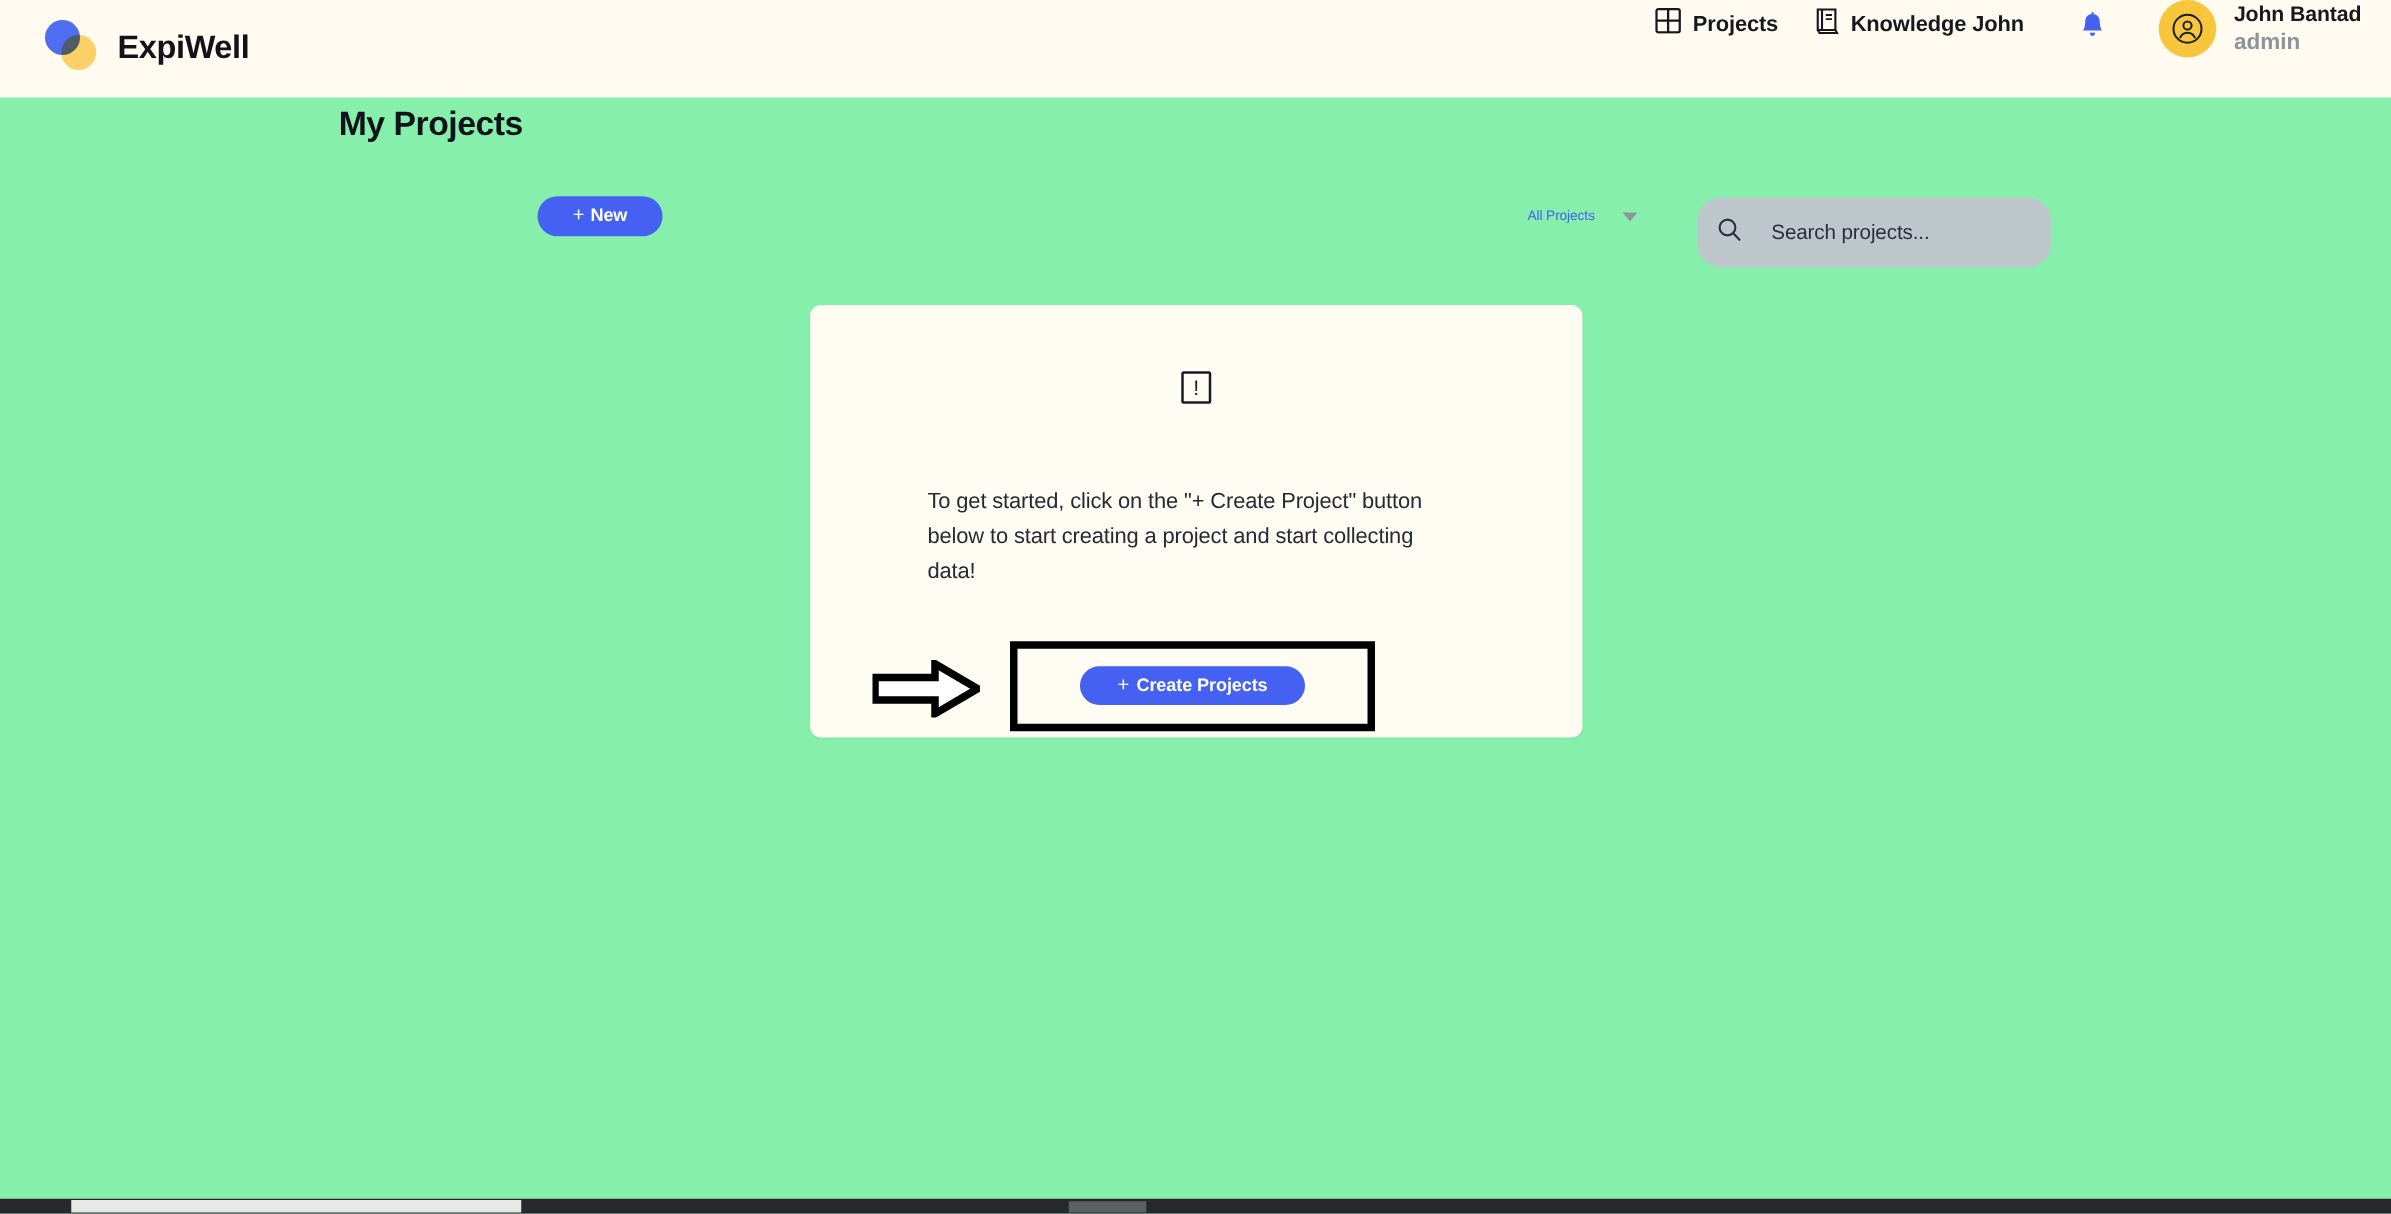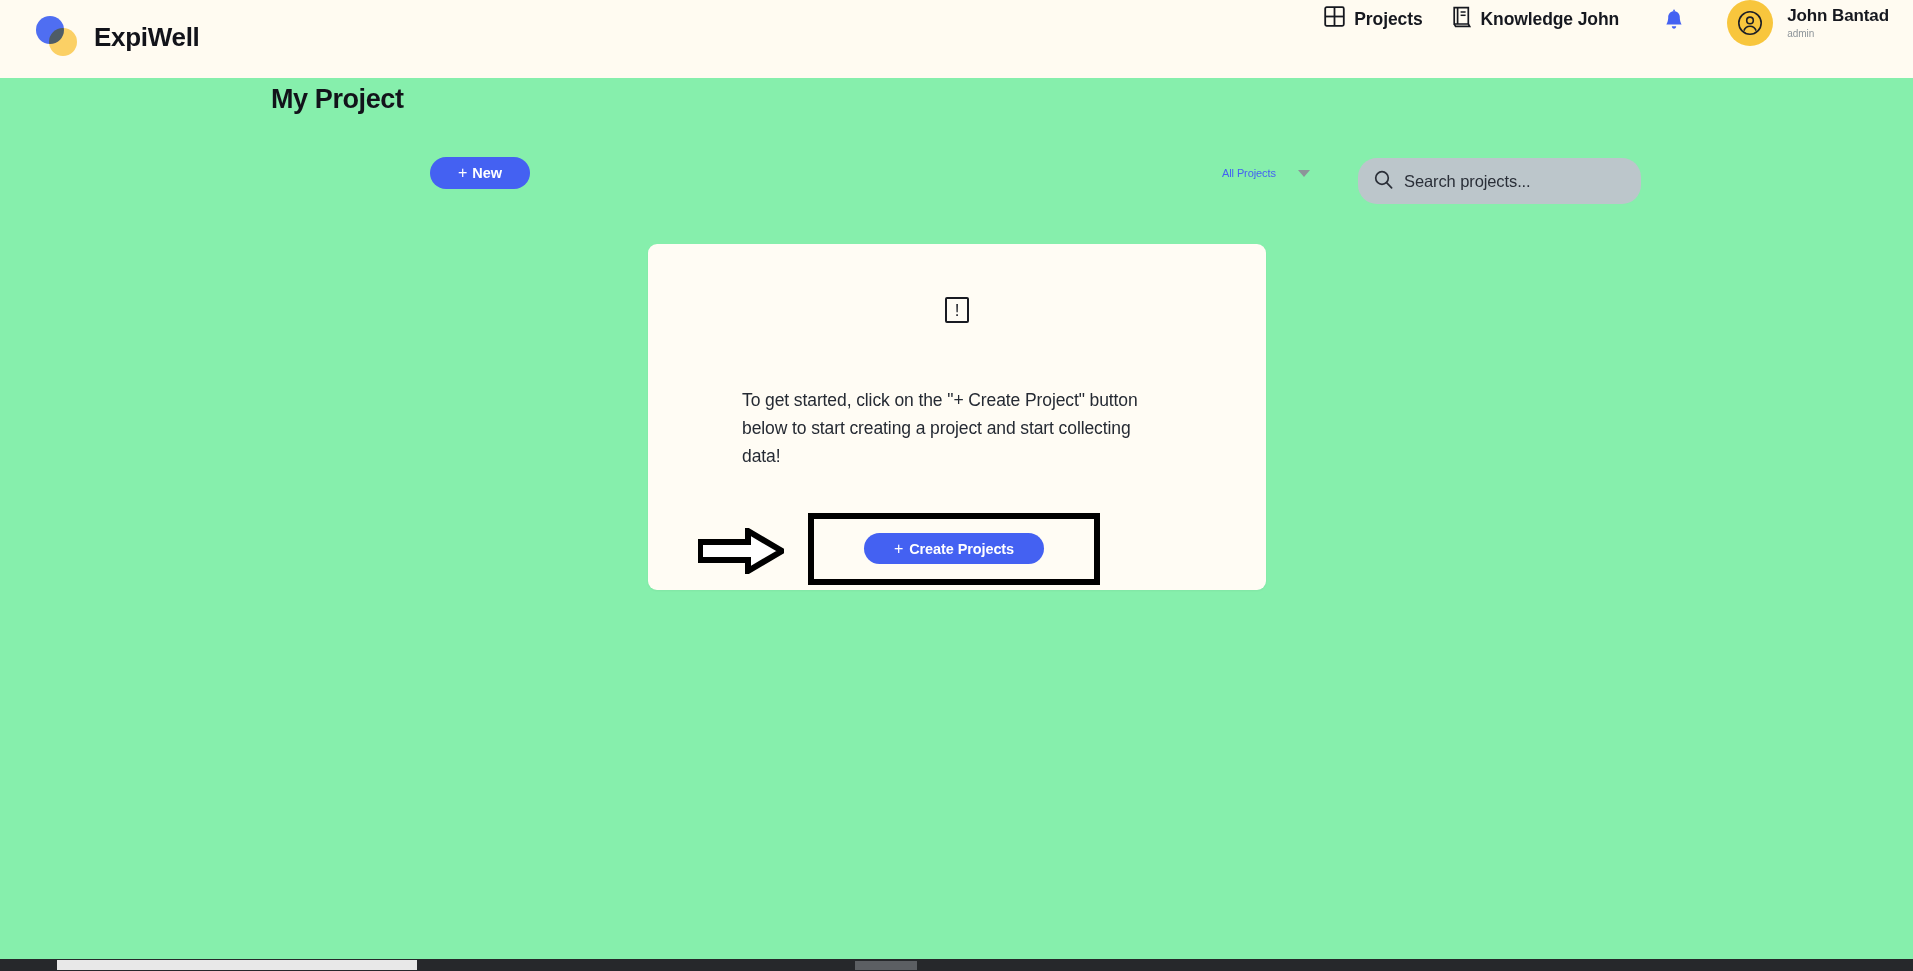--- a/index.html
+++ b/index.html
@@ -110,23 +110,23 @@
     justify-content: center;
   }
   .user-text { display: flex; flex-direction: column; line-height: 1.15; }
   .user-name {
     font-size: 17px;
     font-weight: 700;
     color: #16181f;
     letter-spacing: -0.1px;
   }
   .user-role {
-    font-size: 10px;
+    font-size: 18px;
     color: #8d9499;
-    font-weight: 400;
+    font-weight: 700;
     margin-top: 2px;
   }
   .page-title {
     position: absolute;
     left: 271px;
     top: 84px;
     font-size: 27px;
     font-weight: 700;
     color: #12131a;
     letter-spacing: -0.4px;
@@ -173,27 +173,27 @@
     border-left: 6px solid transparent;
     border-right: 6px solid transparent;
     border-top: 7px solid #8d9499;
   }
 
   .search-wrap {
     position: absolute;
     left: 1358px;
     top: 158px;
     width: 283px;
-    height: 46px;
+    height: 56px;
     border-radius: 19px;
     background: #bcc6cb;
     display: flex;
     align-items: center;
     padding: 0 16px;
-    gap: 11px;
+    gap: 24px;
     cursor: text;
   }
   .search-input {
     border: none;
     outline: none;
     background: transparent;
     font-family: "Liberation Sans", sans-serif;
     font-size: 16.5px;
     color: #2a2f38;
     width: 100%;
@@ -369,21 +369,21 @@
         </span>
         <span class="user-text">
           <span class="user-name">John Bantad</span>
           <span class="user-role">admin</span>
         </span>
       </div>
 
     </div>
   </div>
 
-  <div class="page-title">My Project</div>
+  <div class="page-title">My Projects</div>
 
   <button class="new-btn">
     <span class="plus">+</span>
     <span>New</span>
   </button>
 
   <div class="filter-select">
     <span class="filter-label">All Projects</span>
     <span class="caret"></span>
   </div>

